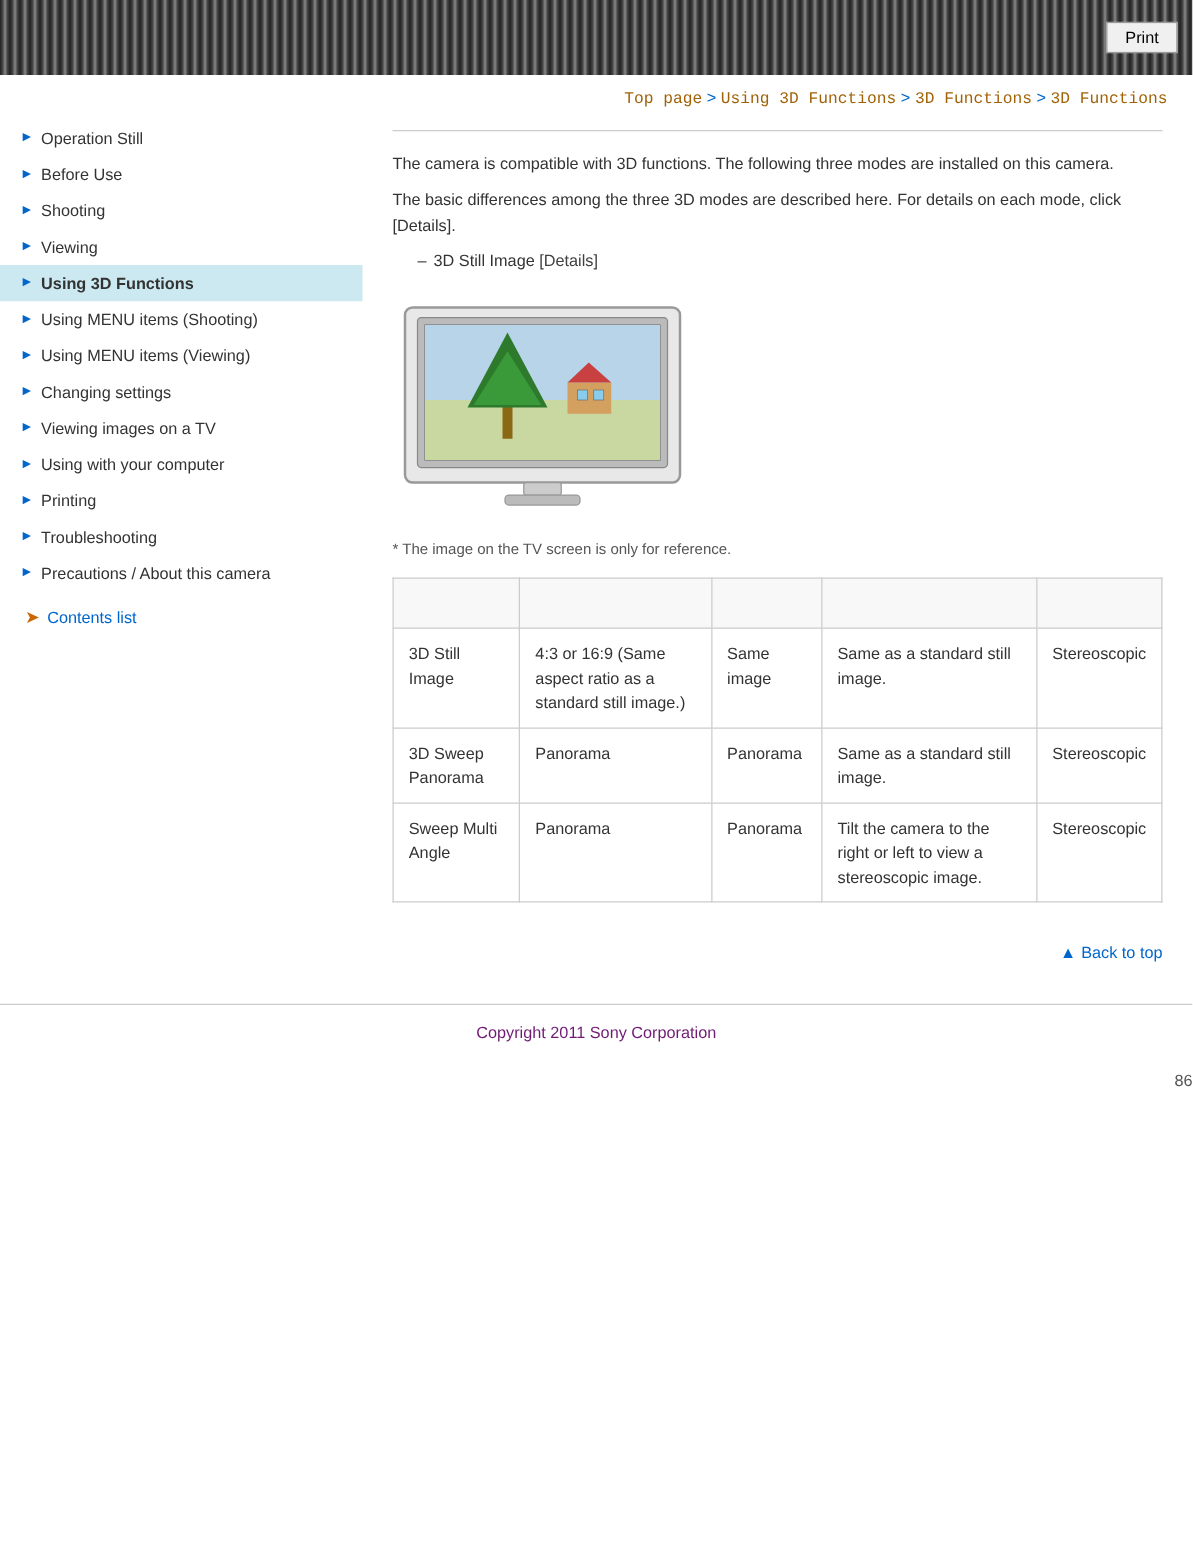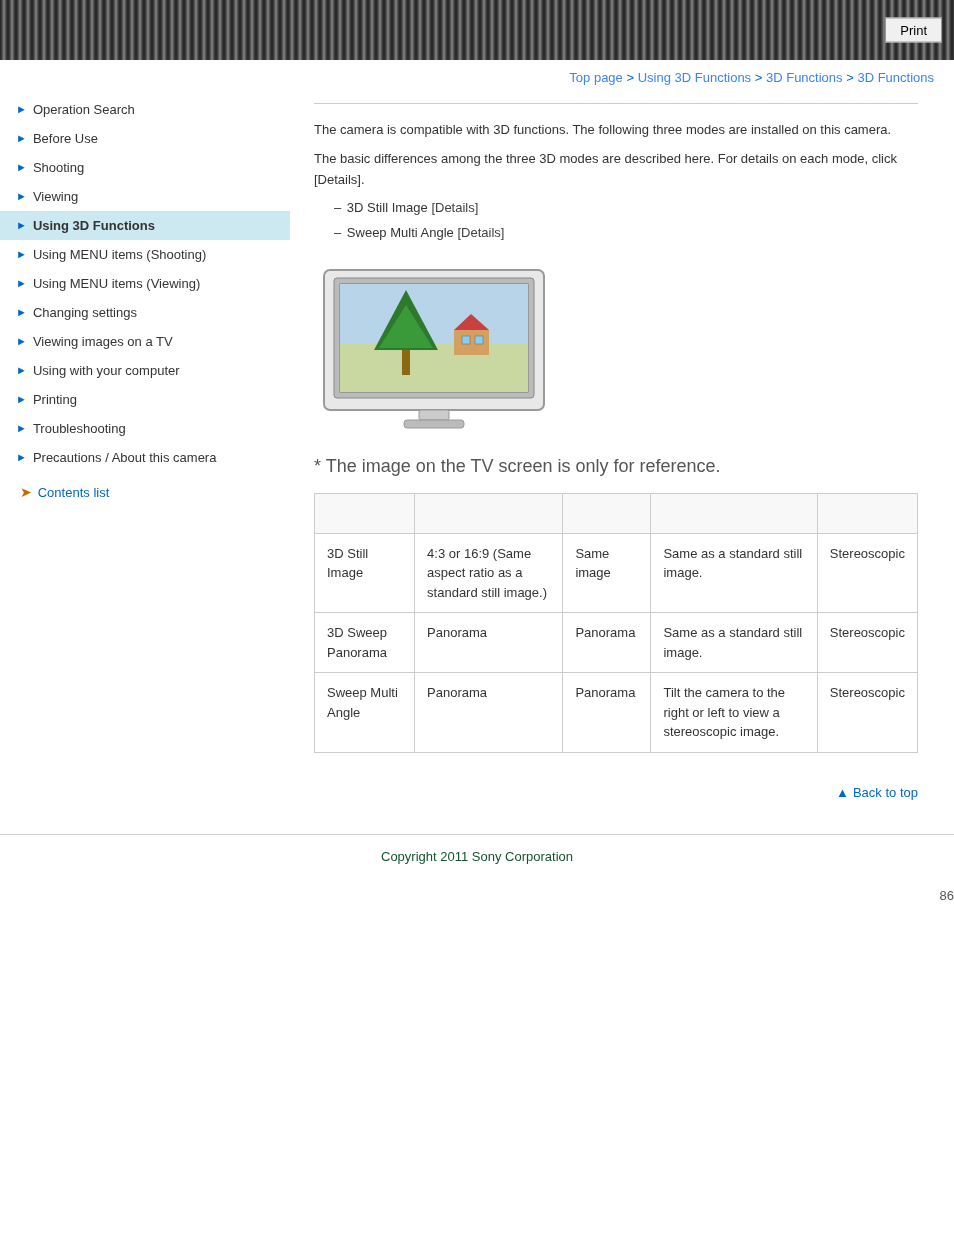--- a/index.html
+++ b/index.html
@@ -24,21 +24,21 @@
       cursor: pointer;
     }
 
     
     .breadcrumb {
       text-align: right;
       padding: 10px 20px;
       font-size: 13px;
       color: #0066cc;
     }
-    .breadcrumb a { color: #3b82f6; text-decoration: none; }
+    .breadcrumb a { color: #a16207; text-decoration: none; font-family: Liberation Mono, monospace; }
 
     
     .main-layout {
       display: flex;
       padding: 0;
     }
 
     
     .sidebar {
       width: 290px;
@@ -78,21 +78,21 @@
     }
     .contents-list-link .arrow-right {
       margin-right: 6px;
       color: #cc6600;
       font-size: 14px;
     }
 
     
     .content {
       flex: 1;
-      padding: 0 36px 20px 24px;
+      padding: 0 24px 20px 24px;
     }
 
     .divider {
       border: none;
       border-top: 1px solid #ccc;
       margin: 8px 0 16px 0;
     }
 
     .intro-text {
       margin-bottom: 8px;
@@ -114,21 +114,21 @@
     .mode-list a { color: #404040; text-decoration: none; }
 
     
     .tv-illustration {
       margin: 16px 0;
       width: 240px;
     }
     .tv-svg { display: block; }
 
     .image-caption {
-      font-size: 18px;
+      font-size: 12px;
       color: #555;
       margin-bottom: 16px;
     }
 
     
     .functions-table {
       border-collapse: collapse;
       width: 100%;
       margin: 16px 0;
       font-size: 13px;
@@ -160,21 +160,21 @@
       color: #0066cc;
       margin-right: 4px;
     }
 
     
     .footer {
       border-top: 1px solid #ccc;
       text-align: center;
       padding: 14px 0;
       font-size: 13px;
-      color: #14532d;
+      color: #701a75;
       margin-top: 10px;
     }
 
     .page-number {
       text-align: right;
       padding: 10px 0 6px 0;
       font-size: 13px;
       color: #555;
     }
   </style>
@@ -193,21 +193,21 @@
   <a href="#">3D Functions</a>
   <span> &gt; </span>
   <a href="#">3D Functions</a>
 </div>
 
 <div class="main-layout">
 
   <div class="sidebar">
     <div class="sidebar-item">
       <span class="arrow">►</span>
-      <span class="label">Operation Search</span>
+      <span class="label">Operation Still</span>
     </div>
     <div class="sidebar-item">
       <span class="arrow">►</span>
       <span class="label">Before Use</span>
     </div>
     <div class="sidebar-item">
       <span class="arrow">►</span>
       <span class="label">Shooting</span>
     </div>
     <div class="sidebar-item">
@@ -258,21 +258,20 @@
   </div>
 
   <div class="content">
     <hr class="divider">
 
     <p class="intro-text">The camera is compatible with 3D functions. The following three modes are installed on this camera.</p>
     <p class="intro-text">The basic differences among the three 3D modes are described here. For details on each mode, click [Details].</p>
 
     <ul class="mode-list">
       <li>3D Still Image <a href="#">[Details]</a></li>
-      <li>Sweep Multi Angle <a href="#">[Details]</a></li>
     </ul>
 
     <div class="tv-illustration">
       <svg class="tv-svg" width="240" height="180" viewBox="0 0 240 180" xmlns="http://www.w3.org/2000/svg">
 
         <rect x="10" y="10" width="220" height="140" rx="6" ry="6" fill="#e8e8e8" stroke="#999" stroke-width="2"></rect>
 
         <rect x="20" y="18" width="200" height="120" rx="3" ry="3" fill="#bbb" stroke="#888" stroke-width="1"></rect>
 
         <rect x="26" y="24" width="188" height="108" fill="#d0e8d0" stroke="#777" stroke-width="1"></rect>

